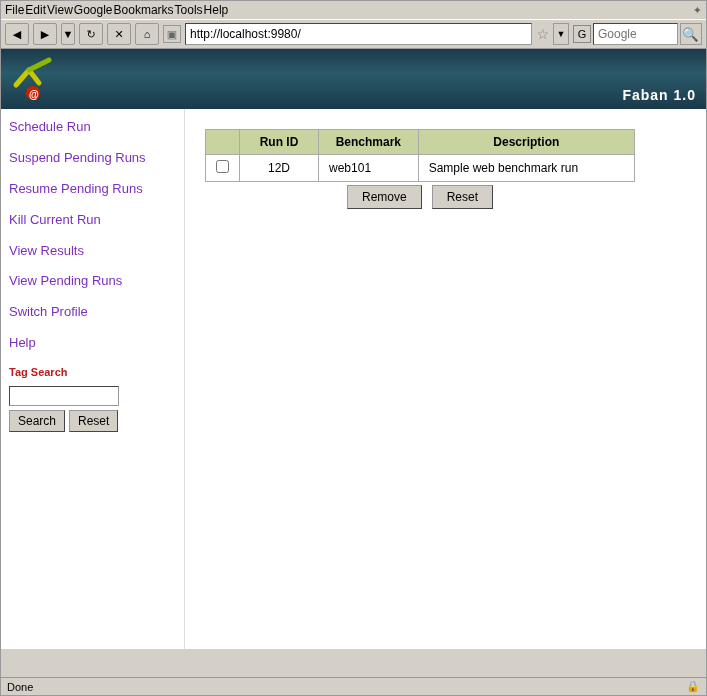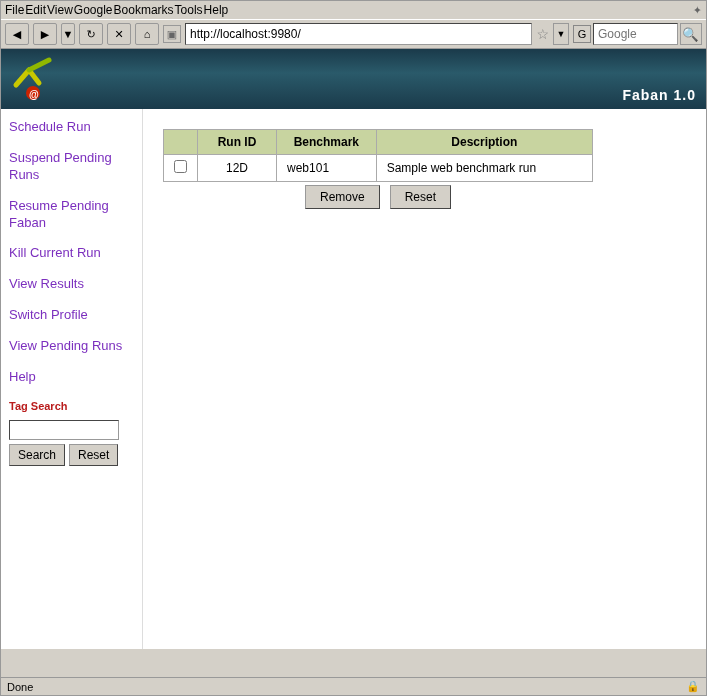--- a/index.html
+++ b/index.html
@@ -42,21 +42,21 @@
     .logo-icon {
       width: 50px;
       height: 45px;
     }
     .header-title { color: white; font-size: 14px; font-weight: bold; letter-spacing: 1px; }
 
     
     .main-layout { display: flex; flex: 1; background: white; }
 
     
-    .sidebar { width: 142px; padding: 10px 8px; background: white; border-right: 1px solid #ddd; }
+    .sidebar { width: 184px; padding: 10px 8px; background: white; border-right: 1px solid #ddd; }
     .sidebar a {
       display: block;
       color: #7b2fbe;
       text-decoration: none;
       margin-bottom: 14px;
       font-size: 13px;
       line-height: 1.3;
     }
     .tag-search-section { margin-top: 4px; }
     .tag-search-label { font-size: 11px; font-weight: bold; margin-bottom: 8px; display: block; color: #b91c1c; }
@@ -165,25 +165,25 @@
         </svg>
       </div>
       <span class="header-title">Faban  1.0</span>
     </div>
 
     <div class="main-layout">
 
       <div class="sidebar">
         <a href="#">Schedule Run</a>
         <a href="#">Suspend Pending Runs</a>
-        <a href="#">Resume Pending Faban</a>
+        <a href="#">Resume Pending Runs</a>
         <a href="#">Kill Current Run</a>
         <a href="#">View Results</a>
+        <a href="#">View Pending Runs</a>
         <a href="#">Switch Profile</a>
-        <a href="#">View Pending Runs</a>
         <a href="#">Help</a>
 
         <div class="tag-search-section">
           <span class="tag-search-label">Tag Search</span>
           <input class="tag-search-input" type="text" style="">
           <div class="tag-search-btns">
             <button class="tag-btn">Search</button>
             <button class="tag-btn">Reset</button>
           </div>
         </div>

